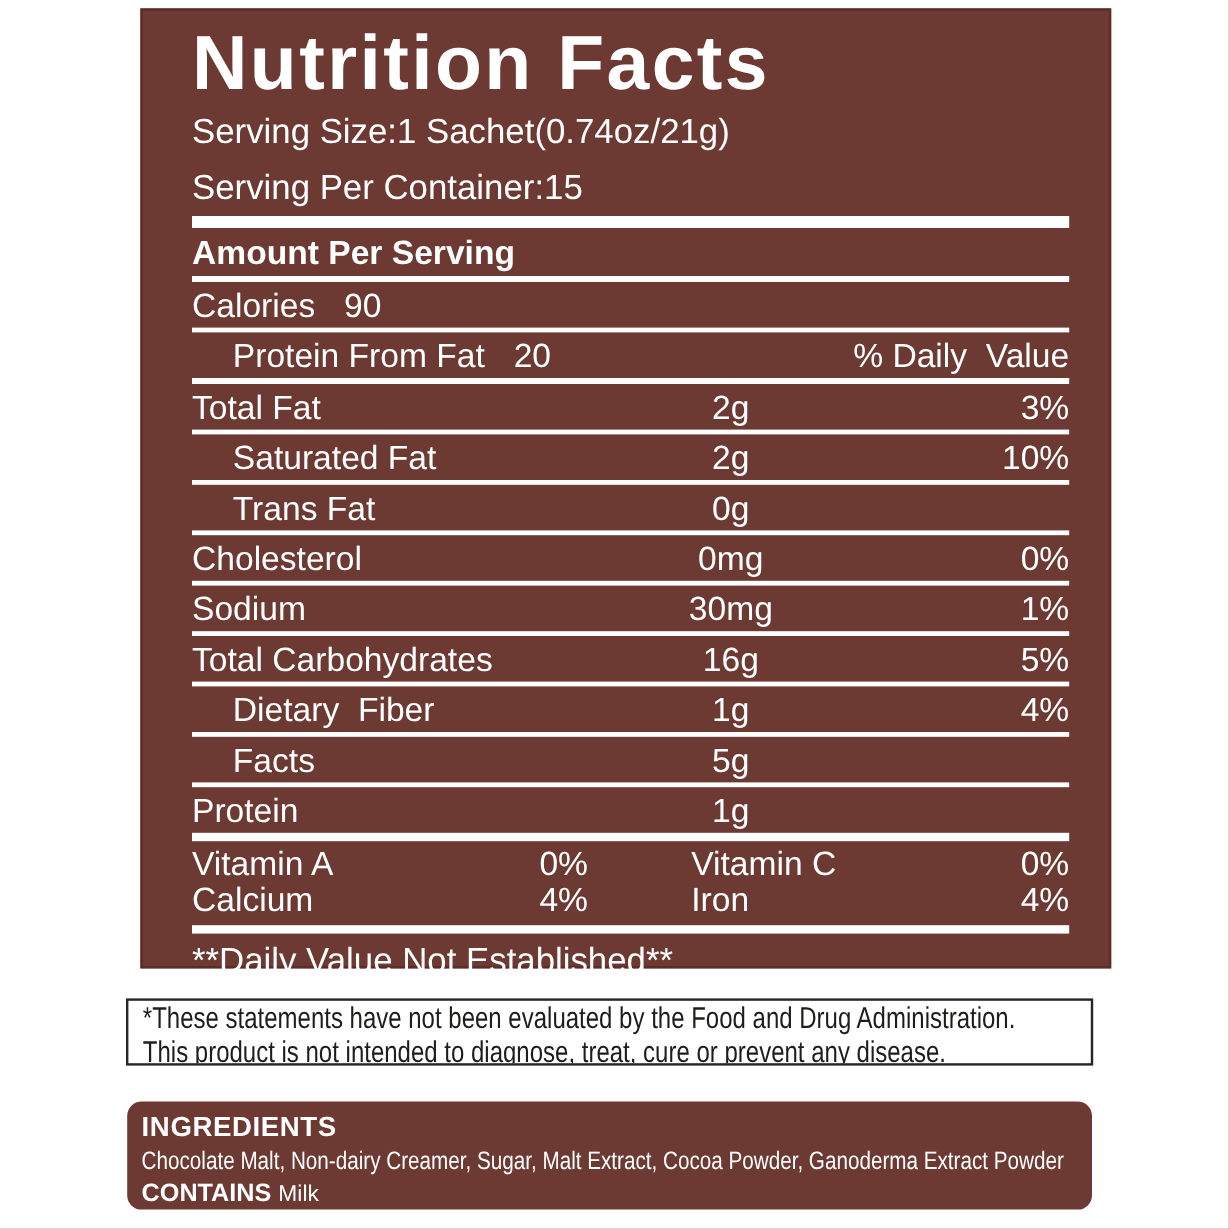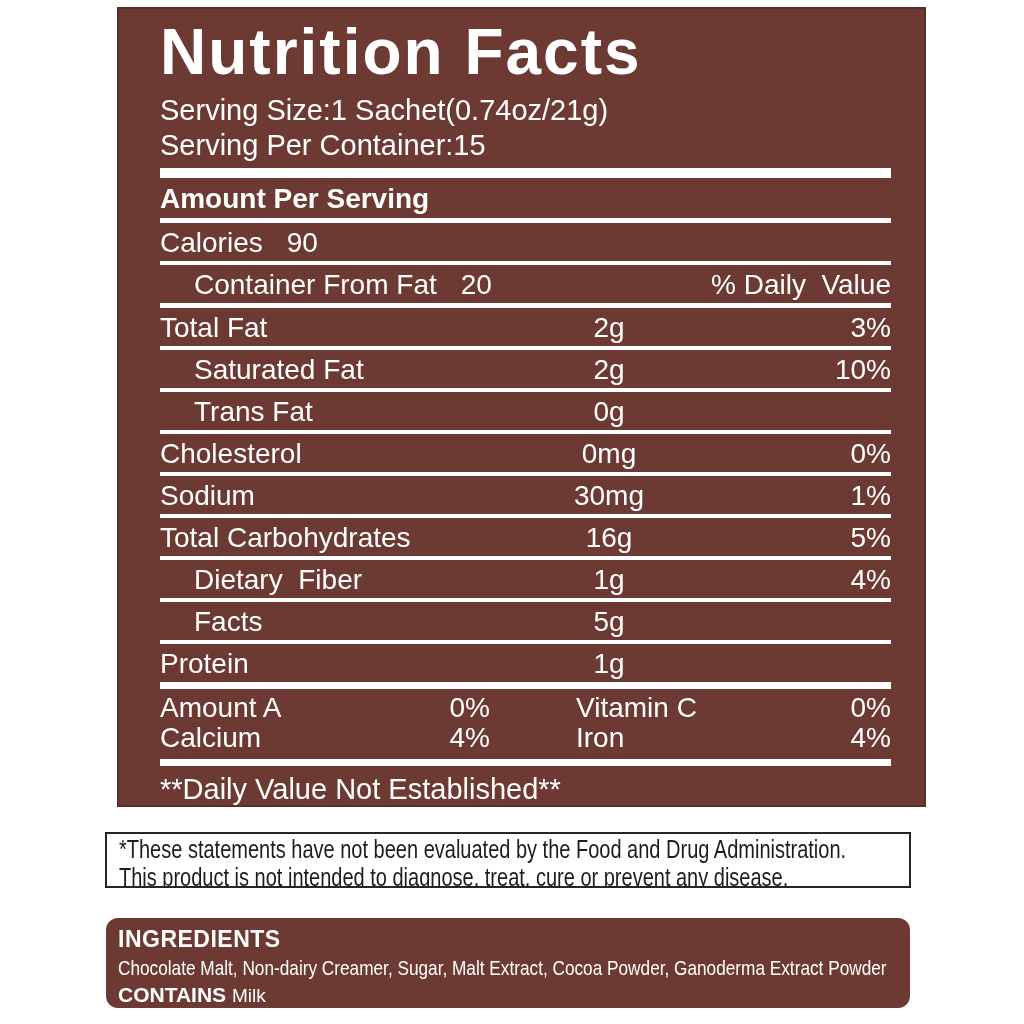--- a/index.html
+++ b/index.html
@@ -19,21 +19,21 @@
     color:#ffffff;
   }
   .nf-content { padding:10px 33px 0 41px; }
 
   .nf-title {
     font-size:64px; font-weight:bold; letter-spacing:2px;
     line-height:66px; white-space:nowrap;
   }
   .nf-serving { font-size:29px; line-height:35px; white-space:nowrap; }
   .nf-serving.first { margin-top:8px; }
-  .nf-serving.second { margin-top:0; }
+  .nf-serving.second { margin-top:12px; }
 
   .nf-bar { height:10px; background:#ffffff; margin-top:5px; }
 
   .nf-amount-heading {
     font-size:28px; font-weight:bold; line-height:30px;
     padding:6px 0 4px; border-bottom:5px solid #ffffff;
   }
 
   .nf-calories-row {
     display:flex; font-size:28px; line-height:30px;
@@ -110,21 +110,21 @@
 
     <div class="nf-amount-heading">Amount Per Serving</div>
 
     <div class="nf-calories-row">
       <span>Calories</span>
       <span class="val">90</span>
     </div>
 
     <div class="nf-cff-row">
       <span class="nf-cff-left">
-        <span>Container From Fat</span>
+        <span>Protein From Fat</span>
         <span class="val">20</span>
       </span>
       <span class="dv-header">% Daily  Value</span>
     </div>
 
     <div class="nf-row">
       <span class="label">Total Fat</span>
       <span class="amount">2g</span>
       <span class="dv">3%</span>
     </div>
@@ -165,21 +165,21 @@
     </div>
     <div class="nf-row thick">
       <span class="label">Protein</span>
       <span class="amount">1g</span>
       <span class="dv"></span>
     </div>
 
     <div class="nf-vitamins">
       <div class="vit-row">
         <span class="vit-cell left">
-          <span>Amount A</span>
+          <span>Vitamin A</span>
           <span>0%</span>
         </span>
         <span class="vit-cell right">
           <span>Vitamin C</span>
           <span>0%</span>
         </span>
       </div>
       <div class="vit-row">
         <span class="vit-cell left">
           <span>Calcium</span>

